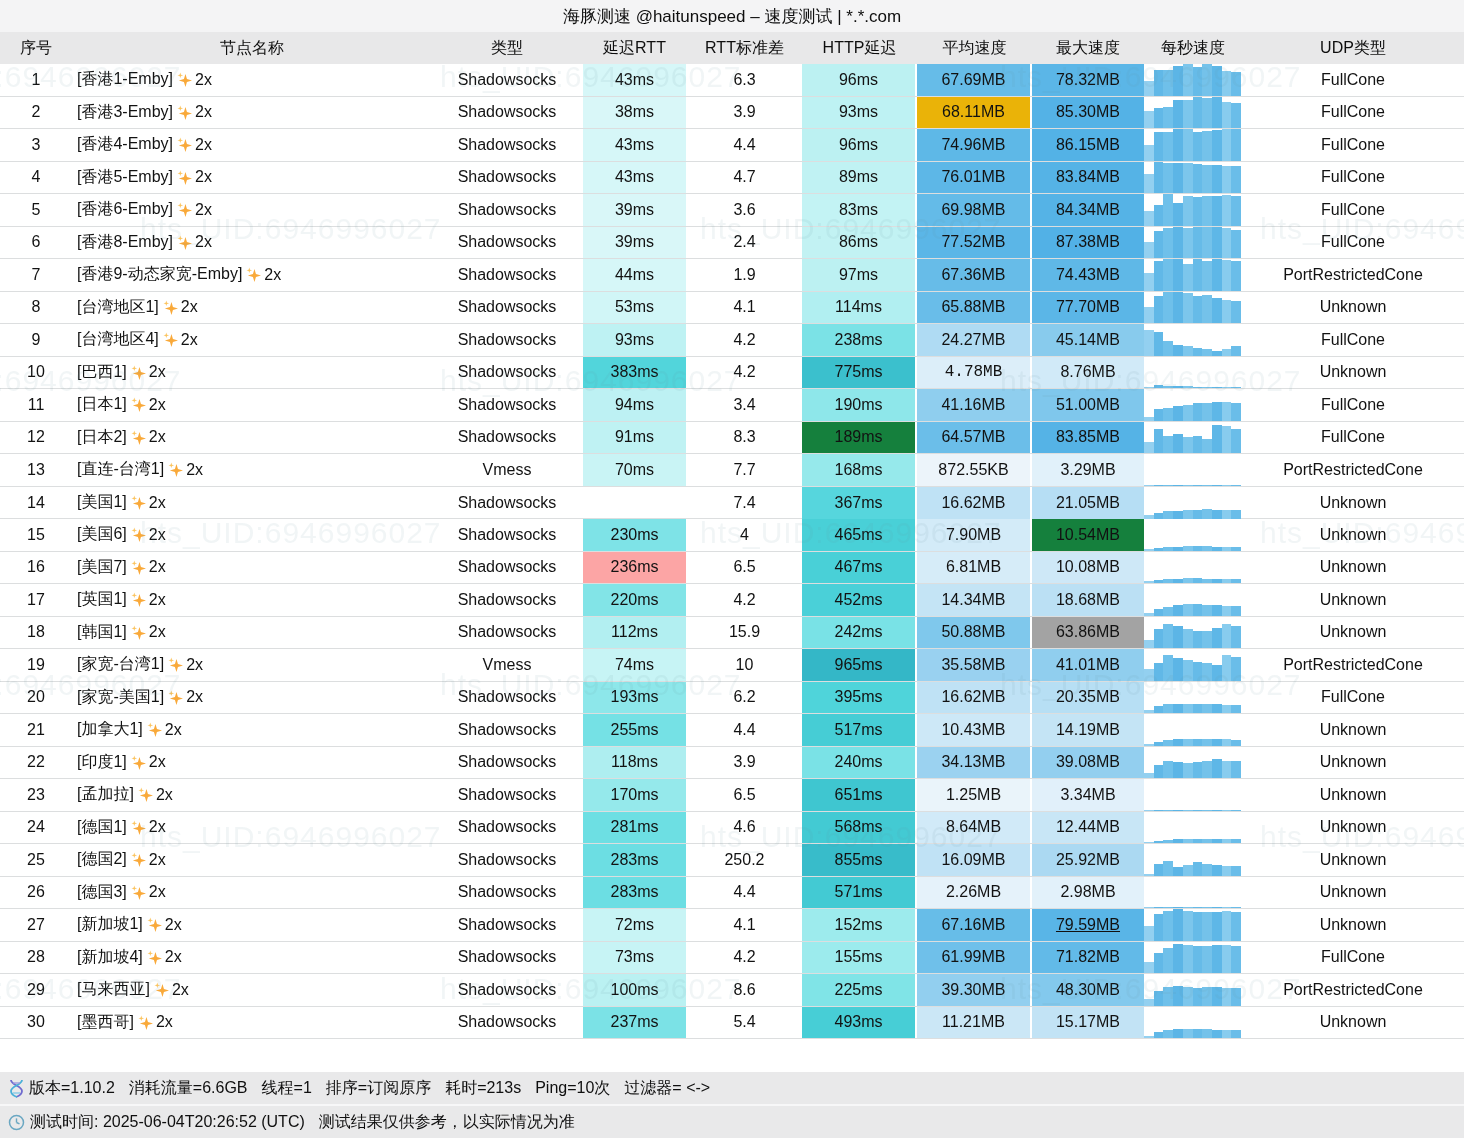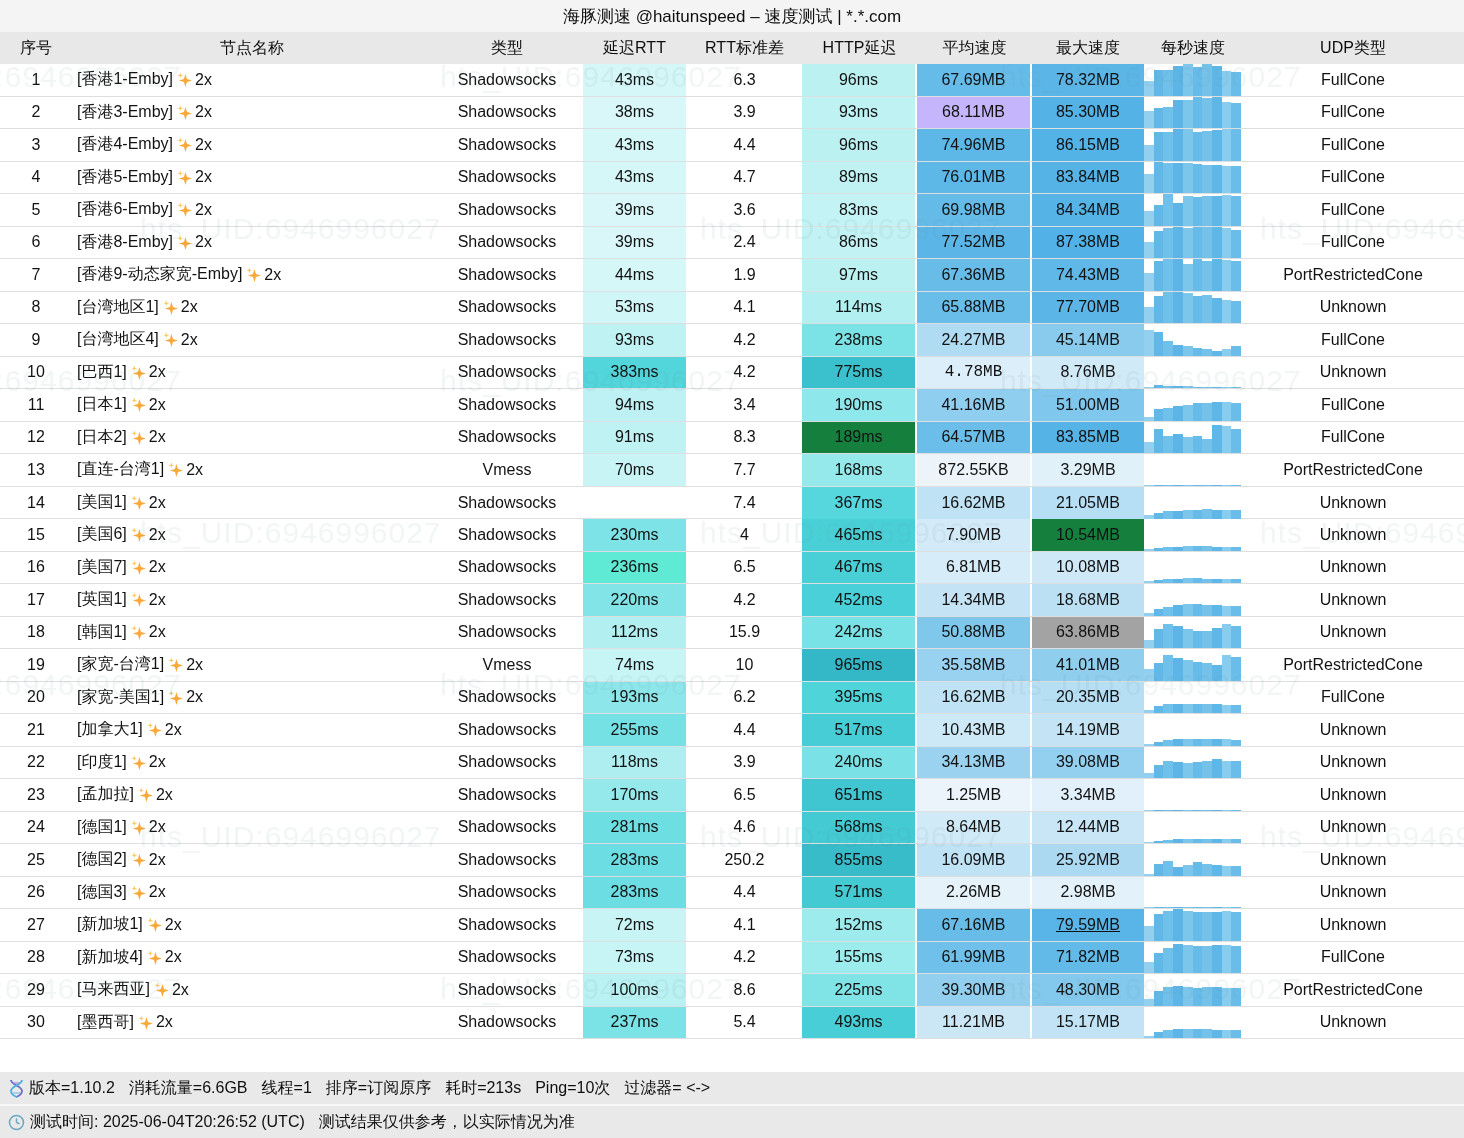--- a/index.html
+++ b/index.html
@@ -90,21 +90,21 @@
         <svg class="spark" width="15" height="15" viewBox="0 0 16 16">
           <path d="M9 2 L10.6 7.4 L16 9 L10.6 10.6 L9 16 L7.4 10.6 L2 9 L7.4 7.4 Z" fill="#f9a93a"></path>
           <path d="M3.5 0.5 L4.2 2.8 L6.5 3.5 L4.2 4.2 L3.5 6.5 L2.8 4.2 L0.5 3.5 L2.8 2.8 Z" fill="#fbc35c"></path>
         </svg>
         <span class="mx">2x</span>
       </div>
       <div class="c tp">Shadowsocks</div>
       <div class="c rt" style="background: rgb(217, 247, 248);">38ms</div>
       <div class="c sd">3.9</div>
       <div class="c ht" style="background: rgb(190, 242, 243);">93ms</div>
-      <div class="c av" style="background: #c4b5fd;">68.11MB</div>
+      <div class="c av" style="background: #eab308;">68.11MB</div>
       <div class="c mxs" style="background: rgb(84, 178, 230);">85.30MB</div>
       <div class="bars">
           <div class="bar" style="height: 55%; background: rgb(147, 208, 240);"></div>
           <div class="bar" style="height: 65%; background: rgb(97, 184, 231);"></div>
           <div class="bar" style="height: 68%; background: rgb(111, 192, 234);"></div>
           <div class="bar" style="height: 90%; background: rgb(92, 181, 230);"></div>
           <div class="bar" style="height: 90%; background: rgb(124, 198, 236);"></div>
           <div class="bar" style="height: 100%; background: rgb(102, 187, 232);"></div>
           <div class="bar" style="height: 95%; background: rgb(116, 194, 234);"></div>
           <div class="bar" style="height: 100%; background: rgb(94, 183, 231);"></div>
@@ -521,21 +521,21 @@
       <div class="c cn">16</div>
       <div class="c left">
         <span class="nm">[美国7]</span>
         <svg class="spark" width="15" height="15" viewBox="0 0 16 16">
           <path d="M9 2 L10.6 7.4 L16 9 L10.6 10.6 L9 16 L7.4 10.6 L2 9 L7.4 7.4 Z" fill="#f9a93a"></path>
           <path d="M3.5 0.5 L4.2 2.8 L6.5 3.5 L4.2 4.2 L3.5 6.5 L2.8 4.2 L0.5 3.5 L2.8 2.8 Z" fill="#fbc35c"></path>
         </svg>
         <span class="mx">2x</span>
       </div>
       <div class="c tp">Shadowsocks</div>
-      <div class="c rt" style="background: #5eead4;">236ms</div>
+      <div class="c rt" style="background: #fca5a5;">236ms</div>
       <div class="c sd">6.5</div>
       <div class="c ht" style="background: rgb(73, 208, 215);">467ms</div>
       <div class="c av" style="background: rgb(214, 236, 248);">6.81MB</div>
       <div class="c mxs" style="background: rgb(206, 232, 247);">10.08MB</div>
       <div class="bars">
           <div class="bar" style="height: 5%; background: rgb(147, 208, 240);"></div>
           <div class="bar" style="height: 10%; background: rgb(97, 184, 231);"></div>
           <div class="bar" style="height: 12%; background: rgb(111, 192, 234);"></div>
           <div class="bar" style="height: 14%; background: rgb(92, 181, 230);"></div>
           <div class="bar" style="height: 15%; background: rgb(124, 198, 236);"></div>

